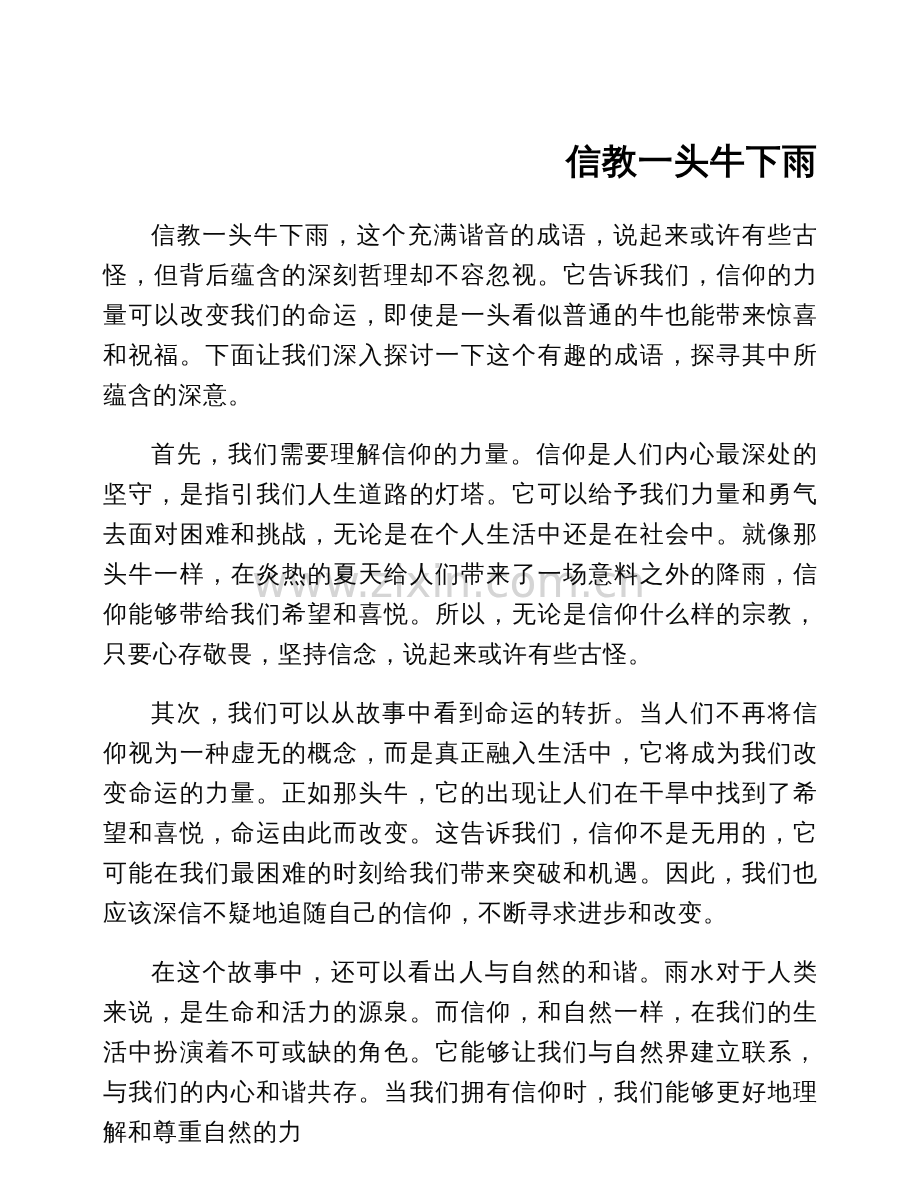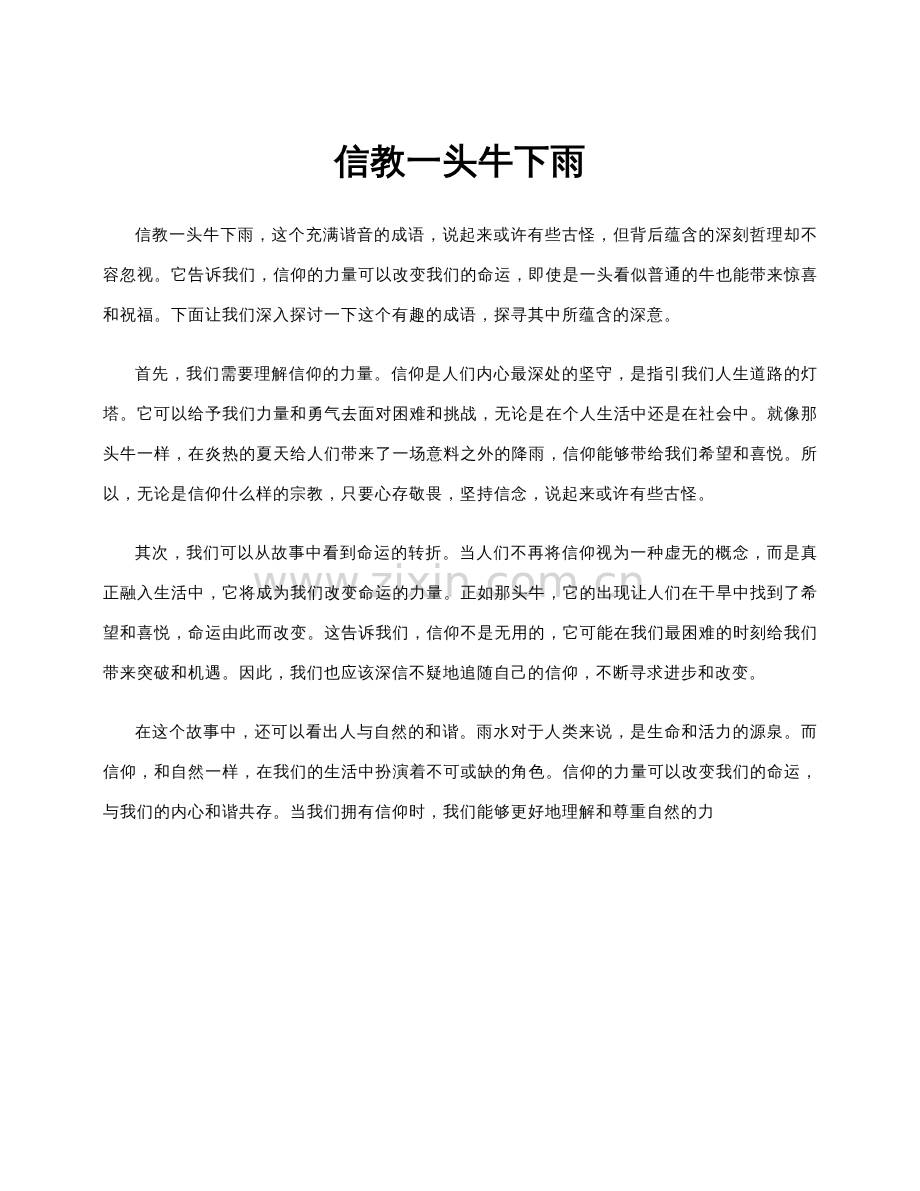--- a/index.html
+++ b/index.html
@@ -35,27 +35,27 @@
     width: 715px;
     padding-top: 140px;
     z-index: 2;
     color: #0a0a0a;
   }
   .doc-title {
     margin: 0 0 31px 0;
     font-size: 35px;
     line-height: 44px;
     font-weight: bold;
-    text-align: center;
+    text-align: right;
     letter-spacing: 1px;
     color: #000000;
   }
   .para {
     margin: 0 0 19px 0;
-    font-size: 16px;
+    font-size: 24px;
     line-height: 40px;
     letter-spacing: 1px;
     text-align: justify;
     text-indent: 2em;
     word-break: break-all;
     color: #0a0a0a;
   }
 </style>
 </head>
 <body>
@@ -67,16 +67,16 @@
   <div class="content">
 
     <h1 class="doc-title">信教一头牛下雨</h1>
 
     <p class="para">信教一头牛下雨，这个充满谐音的成语，说起来或许有些古怪，但背后蕴含的深刻哲理却不容忽视。它告诉我们，信仰的力量可以改变我们的命运，即使是一头看似普通的牛也能带来惊喜和祝福。下面让我们深入探讨一下这个有趣的成语，探寻其中所蕴含的深意。</p>
 
     <p class="para">首先，我们需要理解信仰的力量。信仰是人们内心最深处的坚守，是指引我们人生道路的灯塔。它可以给予我们力量和勇气去面对困难和挑战，无论是在个人生活中还是在社会中。就像那头牛一样，在炎热的夏天给人们带来了一场意料之外的降雨，信仰能够带给我们希望和喜悦。所以，无论是信仰什么样的宗教，只要心存敬畏，坚持信念，说起来或许有些古怪。</p>
 
     <p class="para">其次，我们可以从故事中看到命运的转折。当人们不再将信仰视为一种虚无的概念，而是真正融入生活中，它将成为我们改变命运的力量。正如那头牛，它的出现让人们在干旱中找到了希望和喜悦，命运由此而改变。这告诉我们，信仰不是无用的，它可能在我们最困难的时刻给我们带来突破和机遇。因此，我们也应该深信不疑地追随自己的信仰，不断寻求进步和改变。</p>
 
-    <p class="para">在这个故事中，还可以看出人与自然的和谐。雨水对于人类来说，是生命和活力的源泉。而信仰，和自然一样，在我们的生活中扮演着不可或缺的角色。信仰的力量可以改变我们的命运，与我们的内心和谐共存。当我们拥有信仰时，我们能够更好地理解和尊重自然的力</p>
+    <p class="para">在这个故事中，还可以看出人与自然的和谐。雨水对于人类来说，是生命和活力的源泉。而信仰，和自然一样，在我们的生活中扮演着不可或缺的角色。它能够让我们与自然界建立联系，与我们的内心和谐共存。当我们拥有信仰时，我们能够更好地理解和尊重自然的力</p>
 
   </div>
 </div>
 
 </body></html>

